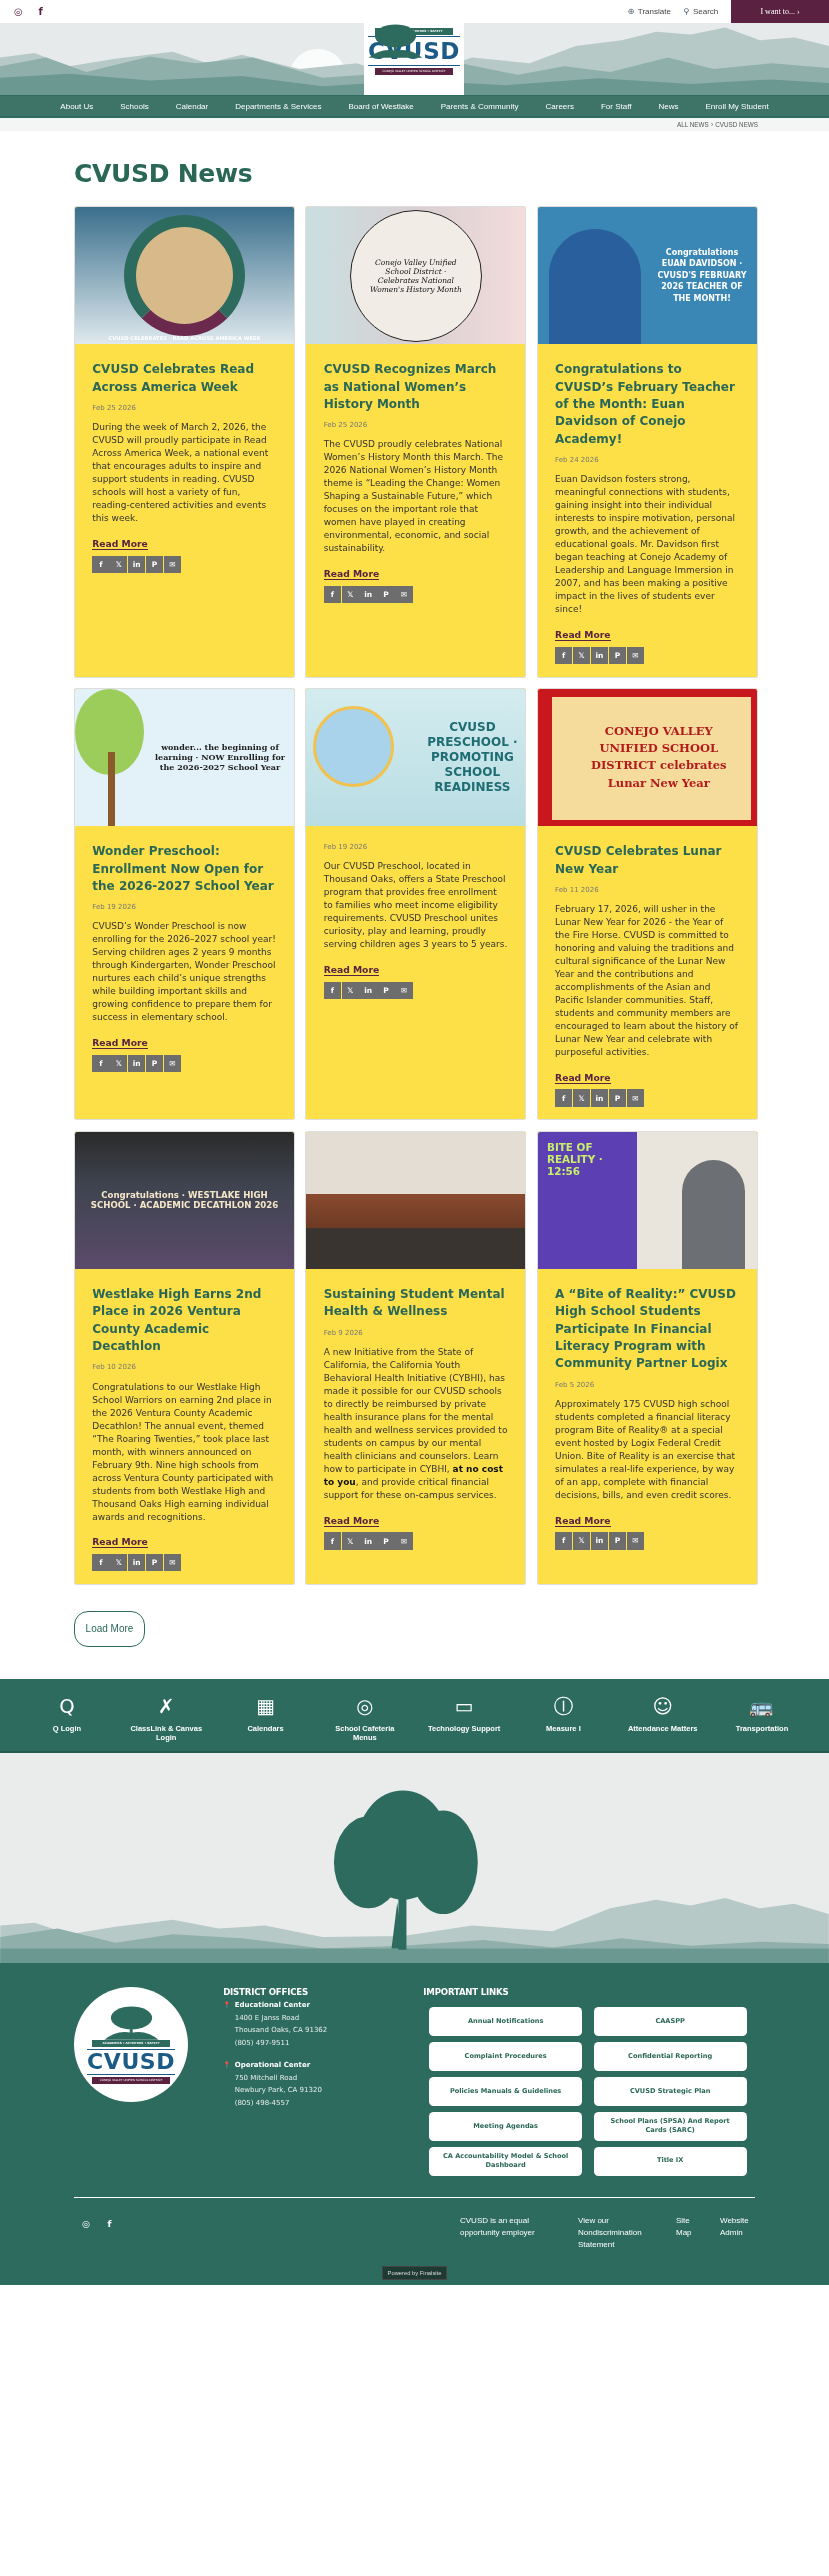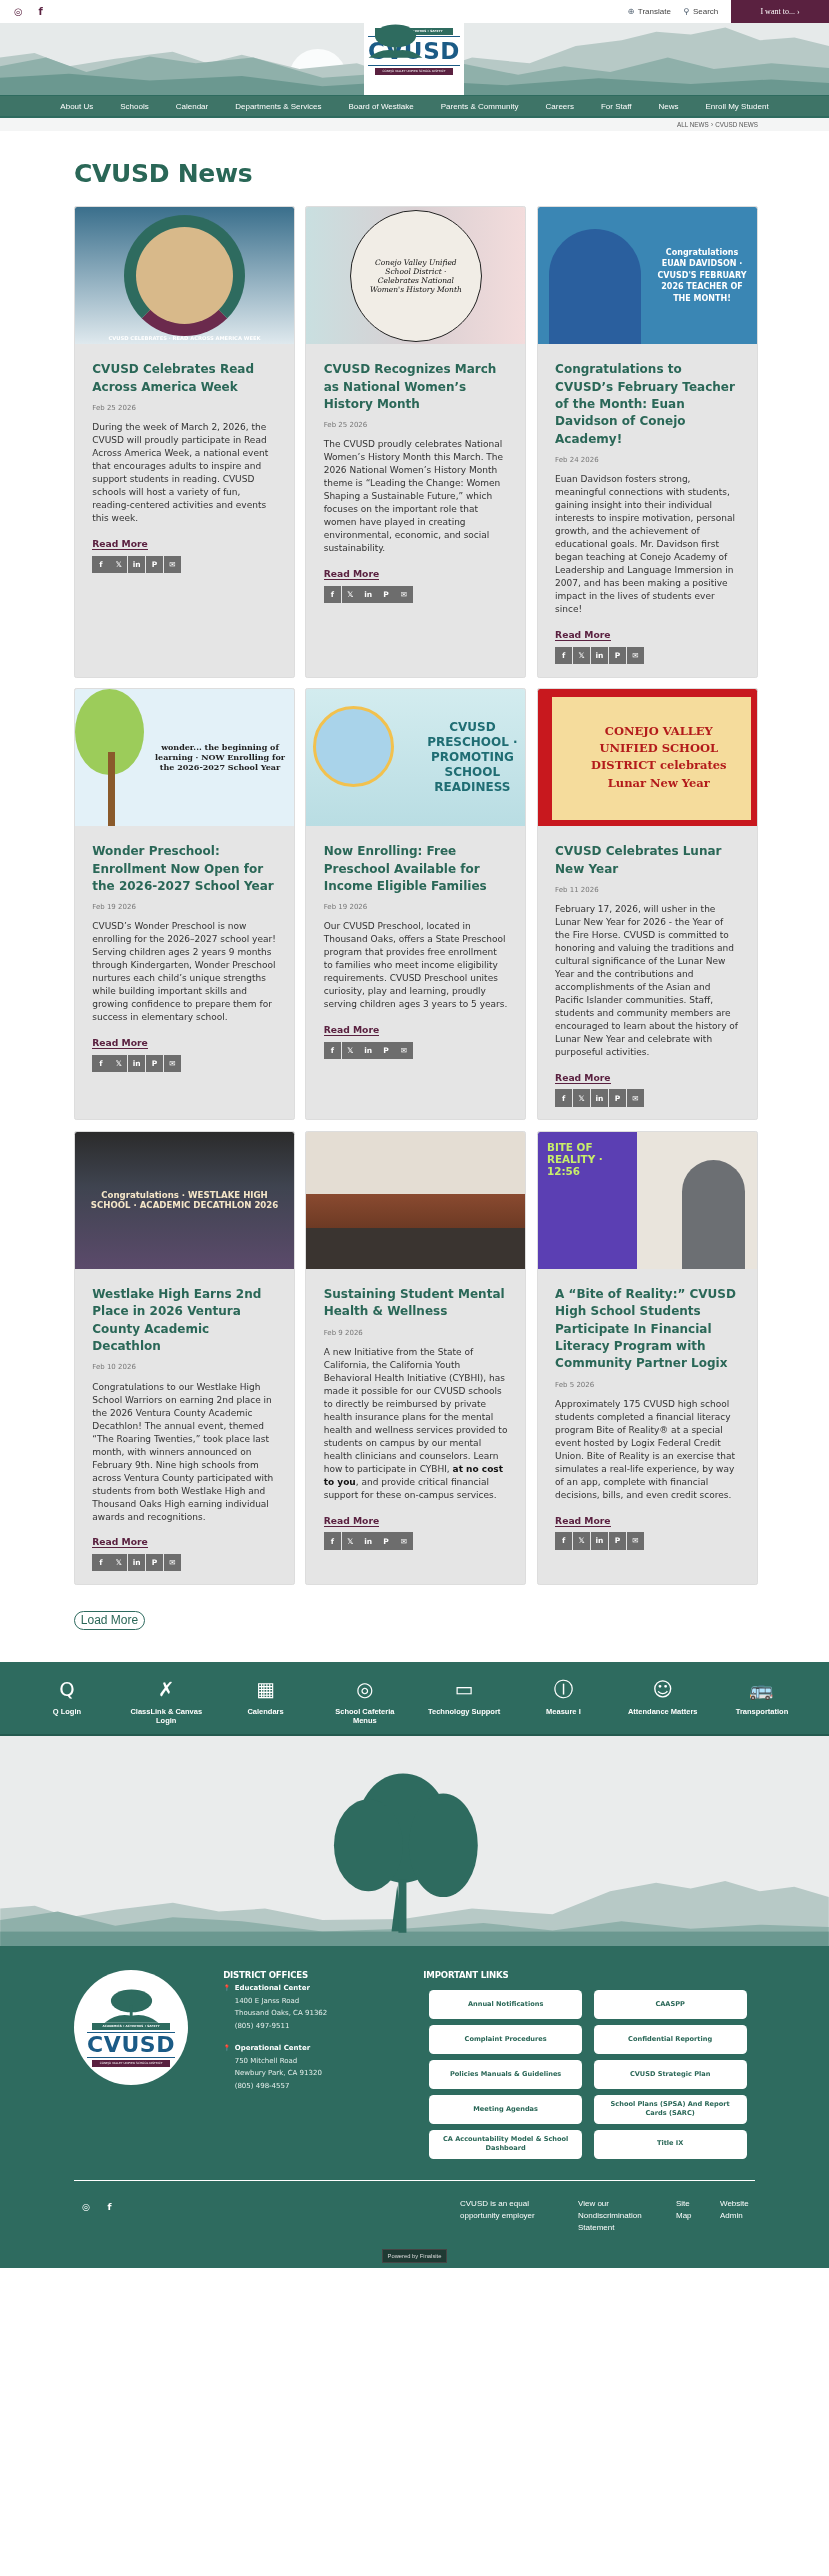--- a/index.html
+++ b/index.html
@@ -18,31 +18,31 @@
 .logo-tree{width:63px;height:35px}
 .logo-band{width:78px;height:7px;background:#2e6b5f;color:#fff;font-size:2.9px;text-align:center;line-height:7px;font-weight:bold}
 .logo-word{font-family:"DejaVu Sans",sans-serif;font-weight:bold;font-size:23px;color:#1b5b86;letter-spacing:0.6px;line-height:28px;border-top:1.2px solid #1b5b86;border-bottom:1.2px solid #1b5b86;margin-top:1.7px}
 .logo-sub{width:78px;height:7px;background:#5a2140;color:#fff;font-size:2.9px;text-align:center;line-height:7px;margin-top:1.7px}
 .nav{height:23px;background:#3e7467;border-top:1.7px solid #2e6b5f;border-bottom:2.3px solid #2e6b5f;display:flex;align-items:center;justify-content:center;gap:11px}
 .nav a{color:#fff;font-family:"Liberation Sans",sans-serif;font-size:8px;padding:0 8px}
 .crumbbar{height:12.7px;background:#f4f5f5;display:flex;align-items:center;justify-content:flex-end;padding-right:71px;font-family:"Liberation Sans",sans-serif;font-size:6.3px;color:#555;gap:2.3px}
 .main{padding:28px 74px 0 74px}
 .page-title{font-family:"DejaVu Sans",sans-serif;font-weight:bold;font-size:25px;color:#2a6757;margin-bottom:18.4px;letter-spacing:-0.3px}
 .grid{display:grid;grid-template-columns:repeat(3,221px);column-gap:10.4px;row-gap:10.4px;align-items:stretch}
-.card{border:0.6px solid #ddd;border-radius:2.3px;background:#e5e5e5;display:flex;flex-direction:column}
+.card{border:0.6px solid #ddd;border-radius:2.3px;background:#fde047;display:flex;flex-direction:column}
 .card .img{height:137px;border-radius:2.3px 2.3px 0 0;position:relative;overflow:hidden;display:flex;align-items:center;justify-content:center;text-align:center}
 .card .body{padding:17.3px 17.3px 12.7px 17.3px;display:flex;flex-direction:column}
 .card h3{font-family:"DejaVu Sans",sans-serif;font-weight:bold;font-size:12px;line-height:17.3px;color:#2a6757;margin-bottom:8px}
 .card .date{font-size:7px;color:#777;margin-bottom:9.2px}
 .card .excerpt{font-size:9px;line-height:13px;color:#333;margin-bottom:12.7px}
 .card .excerpt b{font-weight:bold;color:#111}
 .card .more{font-weight:bold;font-size:9.2px;color:#5a2140;border-bottom:0.6px solid #5a2140;align-self:flex-start;margin-bottom:5.8px}
 .share{display:flex;gap:0.6px}
 .share span{width:17.3px;height:17.3px;background:#6d6d6d;color:#fff;font-size:7.5px;display:flex;align-items:center;justify-content:center;font-weight:bold}
-.loadmore{margin:26px 0 32px 0;width:71px;height:19px;border:0.6px solid #2e6b5f;border-radius:14px;display:flex;align-items:center;justify-content:center;font-family:"Liberation Sans",sans-serif;font-size:12px;color:#2a6757}
+.loadmore{margin:26px 0 32px 0;width:71px;height:36px;border:0.6px solid #2e6b5f;border-radius:14px;display:flex;align-items:center;justify-content:center;font-family:"Liberation Sans",sans-serif;font-size:10px;color:#2a6757}
 .quick{background:#2e6b5f;height:74px;border-bottom:2.9px solid #245a4f;display:flex;justify-content:space-around;align-items:flex-start;padding:15px 17.3px 0 17.3px}
 .quick .q{display:flex;flex-direction:column;align-items:center;width:75px;color:#fff}
 .quick .q .qi{height:25px;font-size:19.6px;line-height:25px;margin-bottom:4.6px}
 .quick .q .ql{font-family:"Liberation Sans",sans-serif;font-weight:bold;font-size:7.5px;text-align:center;line-height:9.2px}
 .scene{height:210px;background:#eaecec;position:relative;overflow:hidden}
 .scene svg{position:absolute;left:0;top:0}
 .footer{background:#2e6b5f;color:#fff;padding:24px 74px 0 74px;position:relative}
 .f-top{display:flex}
 .f-logo{width:115px;height:115px;border-radius:50%;background:#fff;display:flex;flex-direction:column;align-items:center;justify-content:center}
 .f-logo .logo-word{font-size:22px;line-height:24px}
@@ -209,21 +209,20 @@
         </div>
       </div>
     </article>
 
     <article class="card">
       <div class="img" style="background:linear-gradient(#d3ecef,#b9dde3)">
         <div style="position:absolute;left:7px;top:17.3px;width:81px;height:81px;border-radius:50%;background:#a9d3ea;border:3.5px solid #f2c14e"></div>
         <span style="position:relative;margin-left:113px;font-weight:bold;font-size:12px;color:#1f6d73;line-height:15px;width:104px">CVUSD PRESCHOOL · PROMOTING SCHOOL READINESS</span>
       </div>
       <div class="body">
-        <h3>Now Enrolling: Free Preschool Available for Income Eligible Families</h3>
         <div class="date">Feb 19 2026</div>
         <p class="excerpt">Our CVUSD Preschool, located in Thousand Oaks, offers a State Preschool program that provides free enrollment to families who meet income eligibility requirements. CVUSD Preschool unites curiosity, play and learning, proudly serving children ages 3 years to 5 years.</p>
         <a class="more">Read More</a>
         <div class="share">
           <span>f</span>
           <span>𝕏</span>
           <span>in</span>
           <span>P</span>
           <span>✉</span>
         </div>

